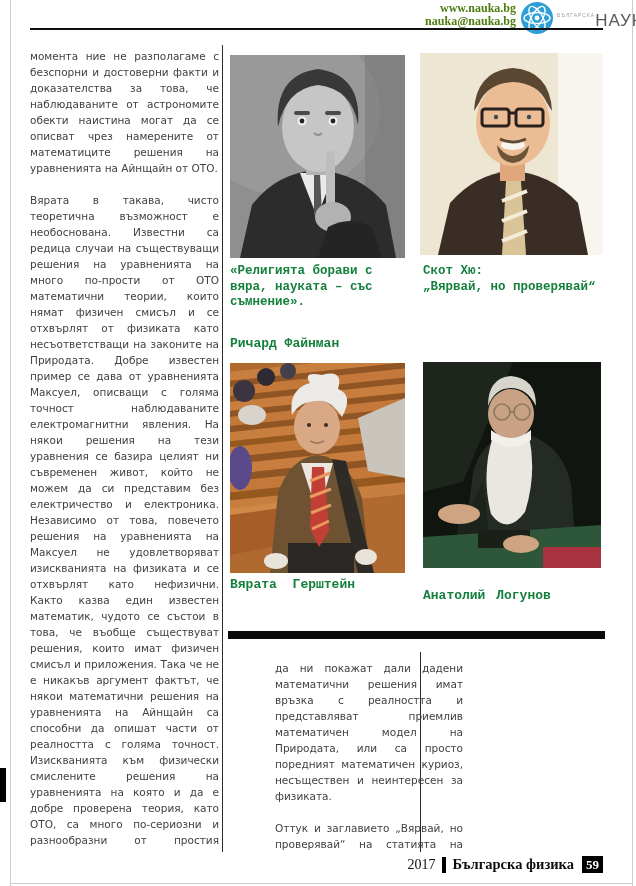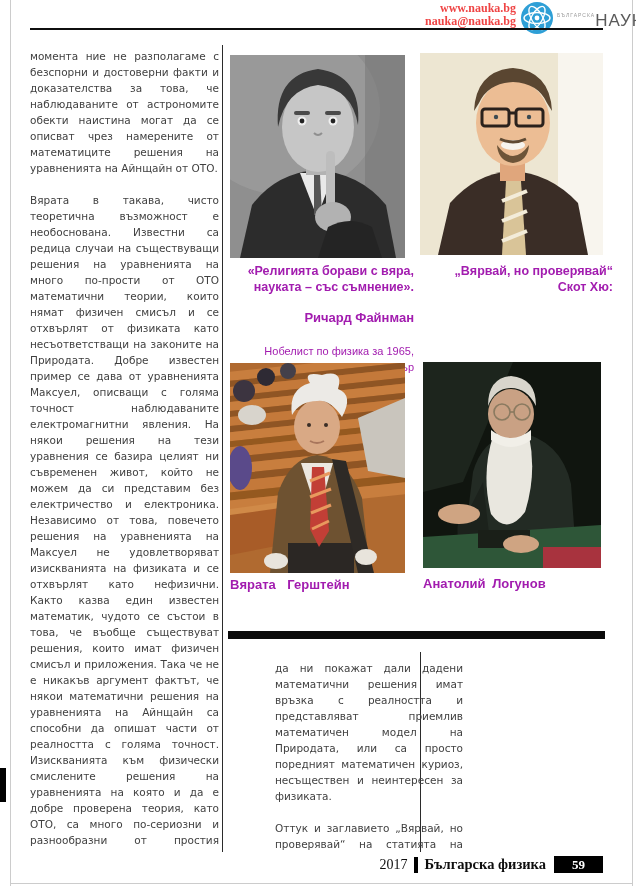--- a/index.html
+++ b/index.html
@@ -5,57 +5,57 @@
   html,body{margin:0;padding:0;background:#ffffff;}
   .page{position:relative;width:636px;height:886px;background:#ffffff;overflow:hidden;
         font-family:"DejaVu Sans",sans-serif;}
   .edge{position:absolute;background:#cccccc;}
   .edge-left{left:10px;top:0;width:1px;height:886px;}
   .edge-right{left:632px;top:0;width:1px;height:886px;}
   .edge-bottom{left:10px;top:883px;width:622px;height:1px;}
 
   
   .hdr-contact{position:absolute;top:2px;right:120px;text-align:right;
-       font-family:"Liberation Serif",serif;font-weight:bold;font-size:12px;line-height:13px;color:#ef4444;}
+       font-family:"Liberation Serif",serif;font-weight:bold;font-size:12px;line-height:13px;color:#4d7c0f;}
   .hdr-rule{position:absolute;left:30px;top:28px;width:573px;height:2px;background:#0f0f0f;}
   .logo{position:absolute;left:520px;top:1px;display:flex;align-items:center;}
   .logo-text{margin-left:3px;display:flex;flex-direction:row;align-items:flex-start;}
   .logo-top{font-size:5px;letter-spacing:1px;color:#9a9a9a;font-family:"Liberation Sans",sans-serif;}
   .logo-main{font-size:17px;line-height:17px;letter-spacing:1px;color:#5a5a5a;
        font-family:"Liberation Sans",sans-serif;}
   .logo-sub{display:flex;align-items:center;gap:2px;margin-top:1px;}
   .logo-sub .hline{display:inline-block;width:9px;height:1px;background:#b5b5b5;}
   .logo-sub .st{font-size:4px;letter-spacing:.5px;color:#a8a8a8;}
 
   
   .bodycol{position:absolute;text-align:justify;color:#3f3f3f;
        font-size:10.5px;line-height:16px;overflow:hidden;}
   .bodycol p{margin:0 0 16px 0;}
 
   
-  .cap{font-family:Liberation Sans, sans-serif;color:#a21caf;text-align:right;}
+  .cap{font-family:Liberation Mono, monospace;color:#15803d;}
   .cap-quote{font-weight:bold;font-size:12.5px;line-height:15.5px;}
-  .cap-name{font-weight:bold;font-size:13px;line-height:15px;margin-top:15px;}
+  .cap-name{font-weight:bold;font-size:13px;line-height:15px;margin-top:25px;}
   .cap-desc{font-size:11px;line-height:16px;margin-top:18px;}
 
   .vline{position:absolute;width:1px;background:#2b2b2b;}
   .blackbar{position:absolute;left:228px;top:631px;width:377px;height:8px;background:#0a0a0a;}
   .artifact{position:absolute;left:0;top:768px;width:6px;height:34px;background:#000;}
 
   .photo{position:absolute;}
   .photo svg{display:block;}
 
   
   .footer{position:absolute;top:856px;right:33px;display:flex;align-items:center;
        font-family:"Liberation Serif",serif;color:#0e0e0e;}
   .ft-year{font-size:14px;}
   .ft-bar{width:4px;height:16px;background:#000;margin:0 7px 0 6px;}
   .ft-mag{font-weight:bold;font-size:14.5px;}
   .ft-page{margin-left:8px;background:#000;color:#fff;font-weight:bold;font-size:13px;
-       padding:1px 18px;line-height:15px;}
+       padding:1px 4px;line-height:15px;}
 </style>
 </head>
 <body>
 
 <div class="page">
 
   <div class="edge edge-left"></div>
   <div class="edge edge-right"></div>
   <div class="edge edge-bottom"></div>
 
@@ -146,22 +146,22 @@
     </svg>
   </div>
 
   <div class="cap" style="position:absolute;left:230px;top:264px;width:184px;">
     <div class="cap-quote">«Религията борави с вяра, науката – със съмнение».</div>
     <div class="cap-name">Ричард Файнман</div>
     <div class="cap-desc">Нобелист по физика за 1965, докторант на Джон Уилър</div>
   </div>
 
   <div class="cap" style="position:absolute;left:423px;top:264px;width:190px;">
+    <div class="cap-quote">Скот Хю:</div>
     <div class="cap-quote">„Вярвай, но проверявай“</div>
-    <div class="cap-quote">Скот Хю:</div>
   </div>
 
   <div class="photo" style="left:230px;top:363px;">
     <svg width="175" height="210" viewBox="0 0 175 210">
       <rect width="175" height="210" fill="#b06a30"></rect>
       <g transform="rotate(-6 87 60)">
         <rect x="-10" y="0" width="200" height="9" fill="#c87e3e"></rect>
         <rect x="-10" y="9" width="200" height="6" fill="#8f5524"></rect>
         <rect x="-10" y="15" width="200" height="9" fill="#c4793a"></rect>
         <rect x="-10" y="24" width="200" height="6" fill="#8f5524"></rect>
@@ -223,21 +223,21 @@
       <path d="M87 50 L91 50" stroke="#8a7a60" stroke-width="1.6"></path>
       <path d="M0 175 L178 163 L178 206 L0 206 Z" fill="#2e5638"></path>
       <rect x="55" y="168" width="52" height="18" fill="#1a1f18"></rect>
       <rect x="120" y="185" width="58" height="21" fill="#a8333e"></rect>
       <ellipse cx="36" cy="152" rx="21" ry="10" fill="#cfa482"></ellipse>
       <ellipse cx="98" cy="182" rx="18" ry="9" fill="#cfa482"></ellipse>
     </svg>
   </div>
 
   <div class="cap cap-name" style="position:absolute;left:230px;top:577px;margin-top:0;word-spacing:8px;">Вярата Герштейн</div>
-  <div class="cap cap-name" style="position:absolute;left:423px;top:572px;margin-top:4px;word-spacing:3px;">Анатолий Логунов</div>
+  <div class="cap cap-name" style="position:absolute;left:423px;top:572px;margin-top:16px;word-spacing:3px;">Анатолий Логунов</div>
 
   <div class="blackbar"></div>
 
   <div class="bodycol" style="left:228px;top:660px;width:188px;height:192px;margin-left:47px;">
     <p>да ни покажат дали дадени математични решения имат връзка с реалността и представляват приемлив математичен модел на Природата, или са просто поредният математичен куриоз, несъществен и неинтересен за физиката.</p>
     <p>Оттук и заглавието „Вярвай, но проверявай“ на статията на известния млад американски</p>
   </div>
 
 
   <div class="artifact"></div>

